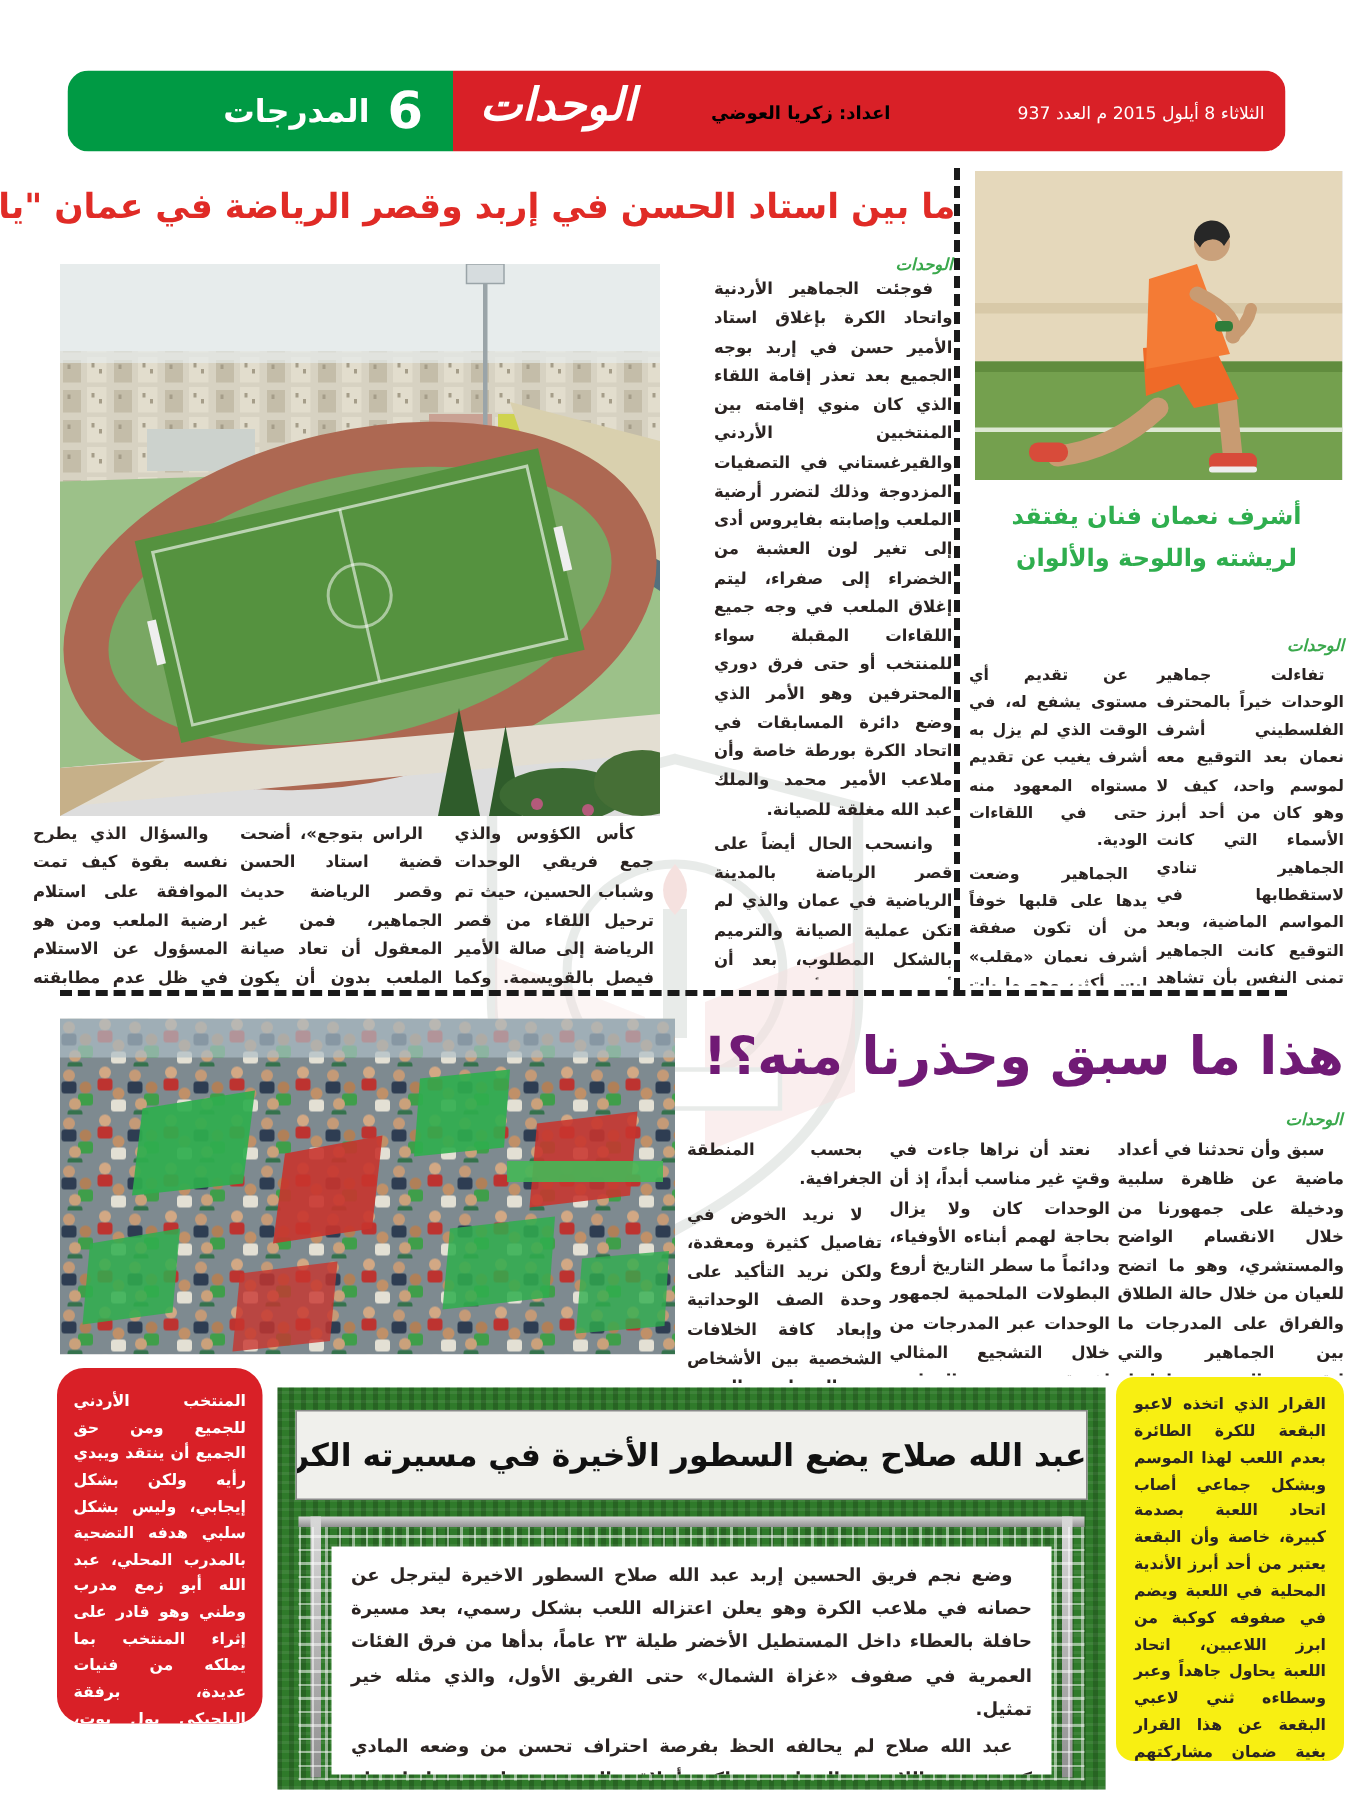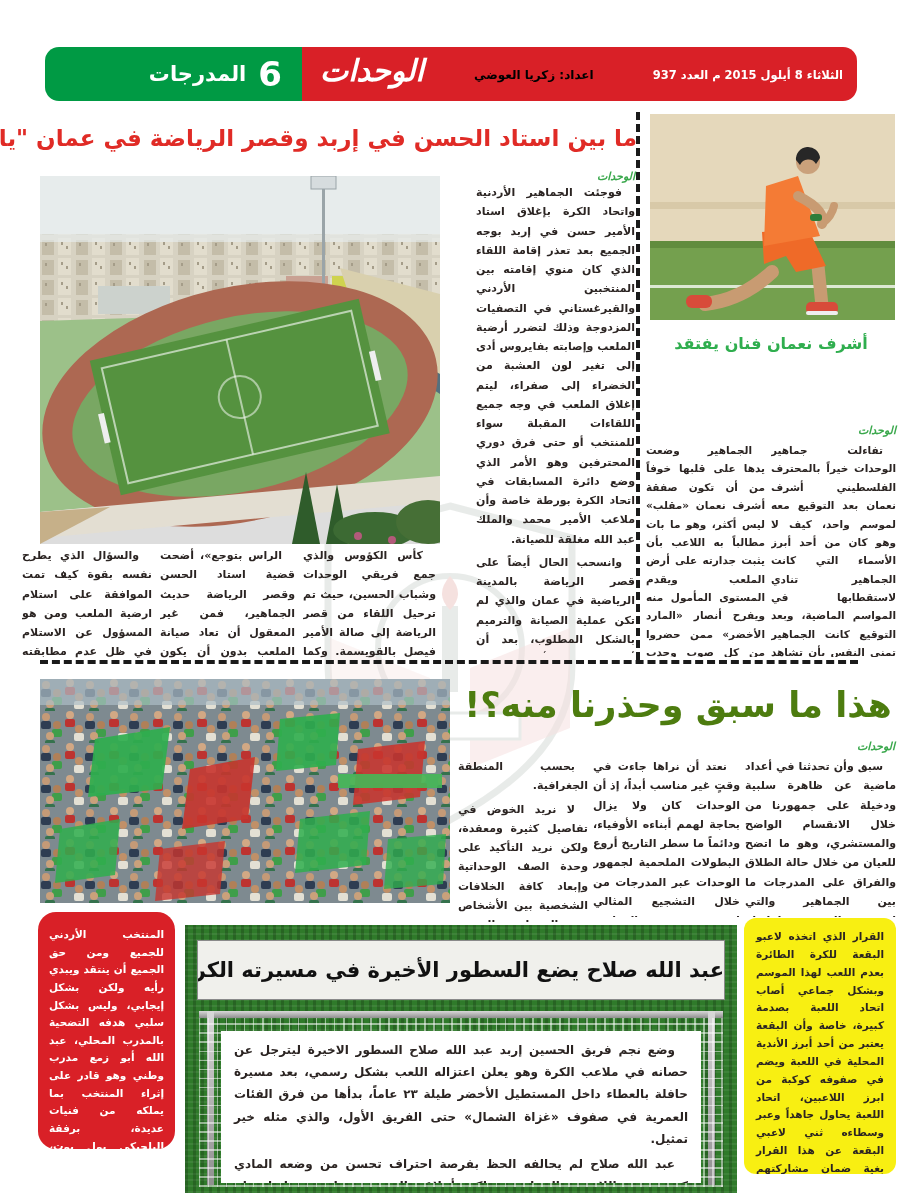--- a/index.html
+++ b/index.html
@@ -6,32 +6,32 @@
   #page{position:relative;width:900px;height:1200px;background:#fff;overflow:hidden;
         font-family:"DejaVu Sans",sans-serif;direction:rtl;}
   .abs{position:absolute;}
   
   .mast{left:45px;top:47px;width:812px;height:54px;border-radius:14px;overflow:hidden;
         display:flex;flex-direction:row;}
   .mast-red{flex:1;background:#d92027;position:relative;}
   .mast-logo{position:absolute;left:18px;top:6px;color:#fff;font-size:30px;font-weight:bold;
              font-style:italic;direction:rtl;}
   .mast-prep{position:absolute;left:172px;top:21px;color:#000000;font-size:12px;font-weight:bold;}
-  .mast-issue{position:absolute;right:14px;top:21px;color:#fff;font-size:11.5px;font-weight:bold;}
+  .mast-issue{position:absolute;right:14px;top:21px;color:#fff;font-size:11.5px;font-weight:normal;}
   .mast-green{width:237px;background:#009a44;display:flex;align-items:center;
               justify-content:flex-start;gap:12px;padding-right:20px;color:#fff;direction:rtl;}
   .mast-num{font-size:34px;font-weight:bold;line-height:1;}
   .mast-sec{font-size:21px;font-weight:bold;}
   
   .hl-red1{left:45px;top:112px;width:592px;height:52px;color:#e02b26;font-weight:bold;
            font-size:23px;line-height:52px;text-align:center;white-space:nowrap;}
   .hl-green{left:646px;top:330px;width:250px;color:#2fae4e;font-weight:bold;font-size:16px;
             line-height:1.75;text-align:center;}
-  .hl-red2{left:460px;top:676px;width:436px;height:58px;color:#4d7c0f;font-weight:bold;
-           font-size:35px;line-height:58px;text-align:center;white-space:nowrap;}
+  .hl-red2{left:460px;top:676px;width:436px;height:58px;color:#701a75;font-weight:bold;
+           font-size:35px;line-height:58px;white-space:nowrap;}
   .kicker{color:#3aa84c;font-size:11px;font-weight:bold;font-style:italic;text-align:right;}
   
   .btxt{font-size:11px;line-height:1.75;color:#2b2422;text-align:justify;font-weight:bold;
         overflow:hidden;}
   .btxt p{margin:0 0 4px 0;text-indent:13px;}
   .dash-v{left:636px;top:112px;height:548px;width:0;border-left:4px dashed #1a1a1a;}
   .dash-h{left:40px;top:660px;width:818px;height:0;border-top:4px dashed #1a1a1a;}
   .photo{overflow:hidden;background:#ddd;}
   .photo svg{display:block;}
   
@@ -173,27 +173,29 @@
       <path d="M148,82 Q176,96 172,110" stroke="#c89b72" stroke-width="10" fill="none" stroke-linecap="round"></path>
       <path d="M172,110 Q182,102 184,92" stroke="#c89b72" stroke-width="8" fill="none" stroke-linecap="round"></path>
       <rect x="160" y="100" width="12" height="7" rx="3" fill="#2f7d3a"></rect>
       <circle cx="158" cy="48" r="12" fill="#caa17b"></circle>
       <path d="M146,46 A12 12 0 0 1 170,44 L166,50 A9 9 0 0 0 150,51 Z" fill="#272727"></path>
     </svg>
   </div>
 
   <div class="abs hl-green">
     <div>أشرف نعمان فنان يفتقد</div>
+    <div>لريشته واللوحة والألوان</div>
   </div>
   <div class="abs kicker" style="left:646px;top:424px;width:250px;">الوحدات</div>
   <div class="abs btxt" style="left:771px;top:441px;width:125px;height:216px;font-size:10.5px;">
     <p>تفاءلت جماهير الوحدات خيراً بالمحترف الفلسطيني أشرف نعمان بعد التوقيع معه لموسم واحد، كيف لا وهو كان من أحد أبرز الأسماء التي كانت الجماهير تنادي لاستقطابها في المواسم الماضية، وبعد التوقيع كانت الجماهير تمني النفس بأن تشاهد الفنان أشرف نعمان وهو يصول ويجول ويرسم لوحته بتسجيل الأهداف بإتقان</p>
 
   </div>
   <div class="abs btxt" style="left:646px;top:441px;width:119px;height:216px;font-size:10.5px;">
+    <p>عن تقديم أي مستوى يشفع له، في الوقت الذي لم يزل به أشرف يغيب عن تقديم مستواه المعهود منه حتى في اللقاءات الودية.</p>
     <p>الجماهير وضعت يدها على قلبها خوفاً من أن تكون صفقة أشرف نعمان «مقلب» ليس أكثر، وهو ما بات مطالباً به اللاعب بأن يثبت جدارته على أرض الملعب ويقدم المستوى المأمول منه ويفرح أنصار «المارد الأخضر» ممن حضروا من كل صوب وحدب للترحيب به في المؤتمر الصحفي الذي سبق توقيعه على العقد مع نادي الوحدات.</p>
   </div>
 
   <div class="abs dash-h"></div>
 
   <div class="abs photo" style="left:40px;top:679px;width:410px;height:224px;">
     <svg width="410" height="224" viewBox="0 0 410 224">
       <defs>
         <pattern id="crowdp" width="44" height="32" patternUnits="userSpaceOnUse">
           <rect width="44" height="32" fill="#7e8a90"></rect>

